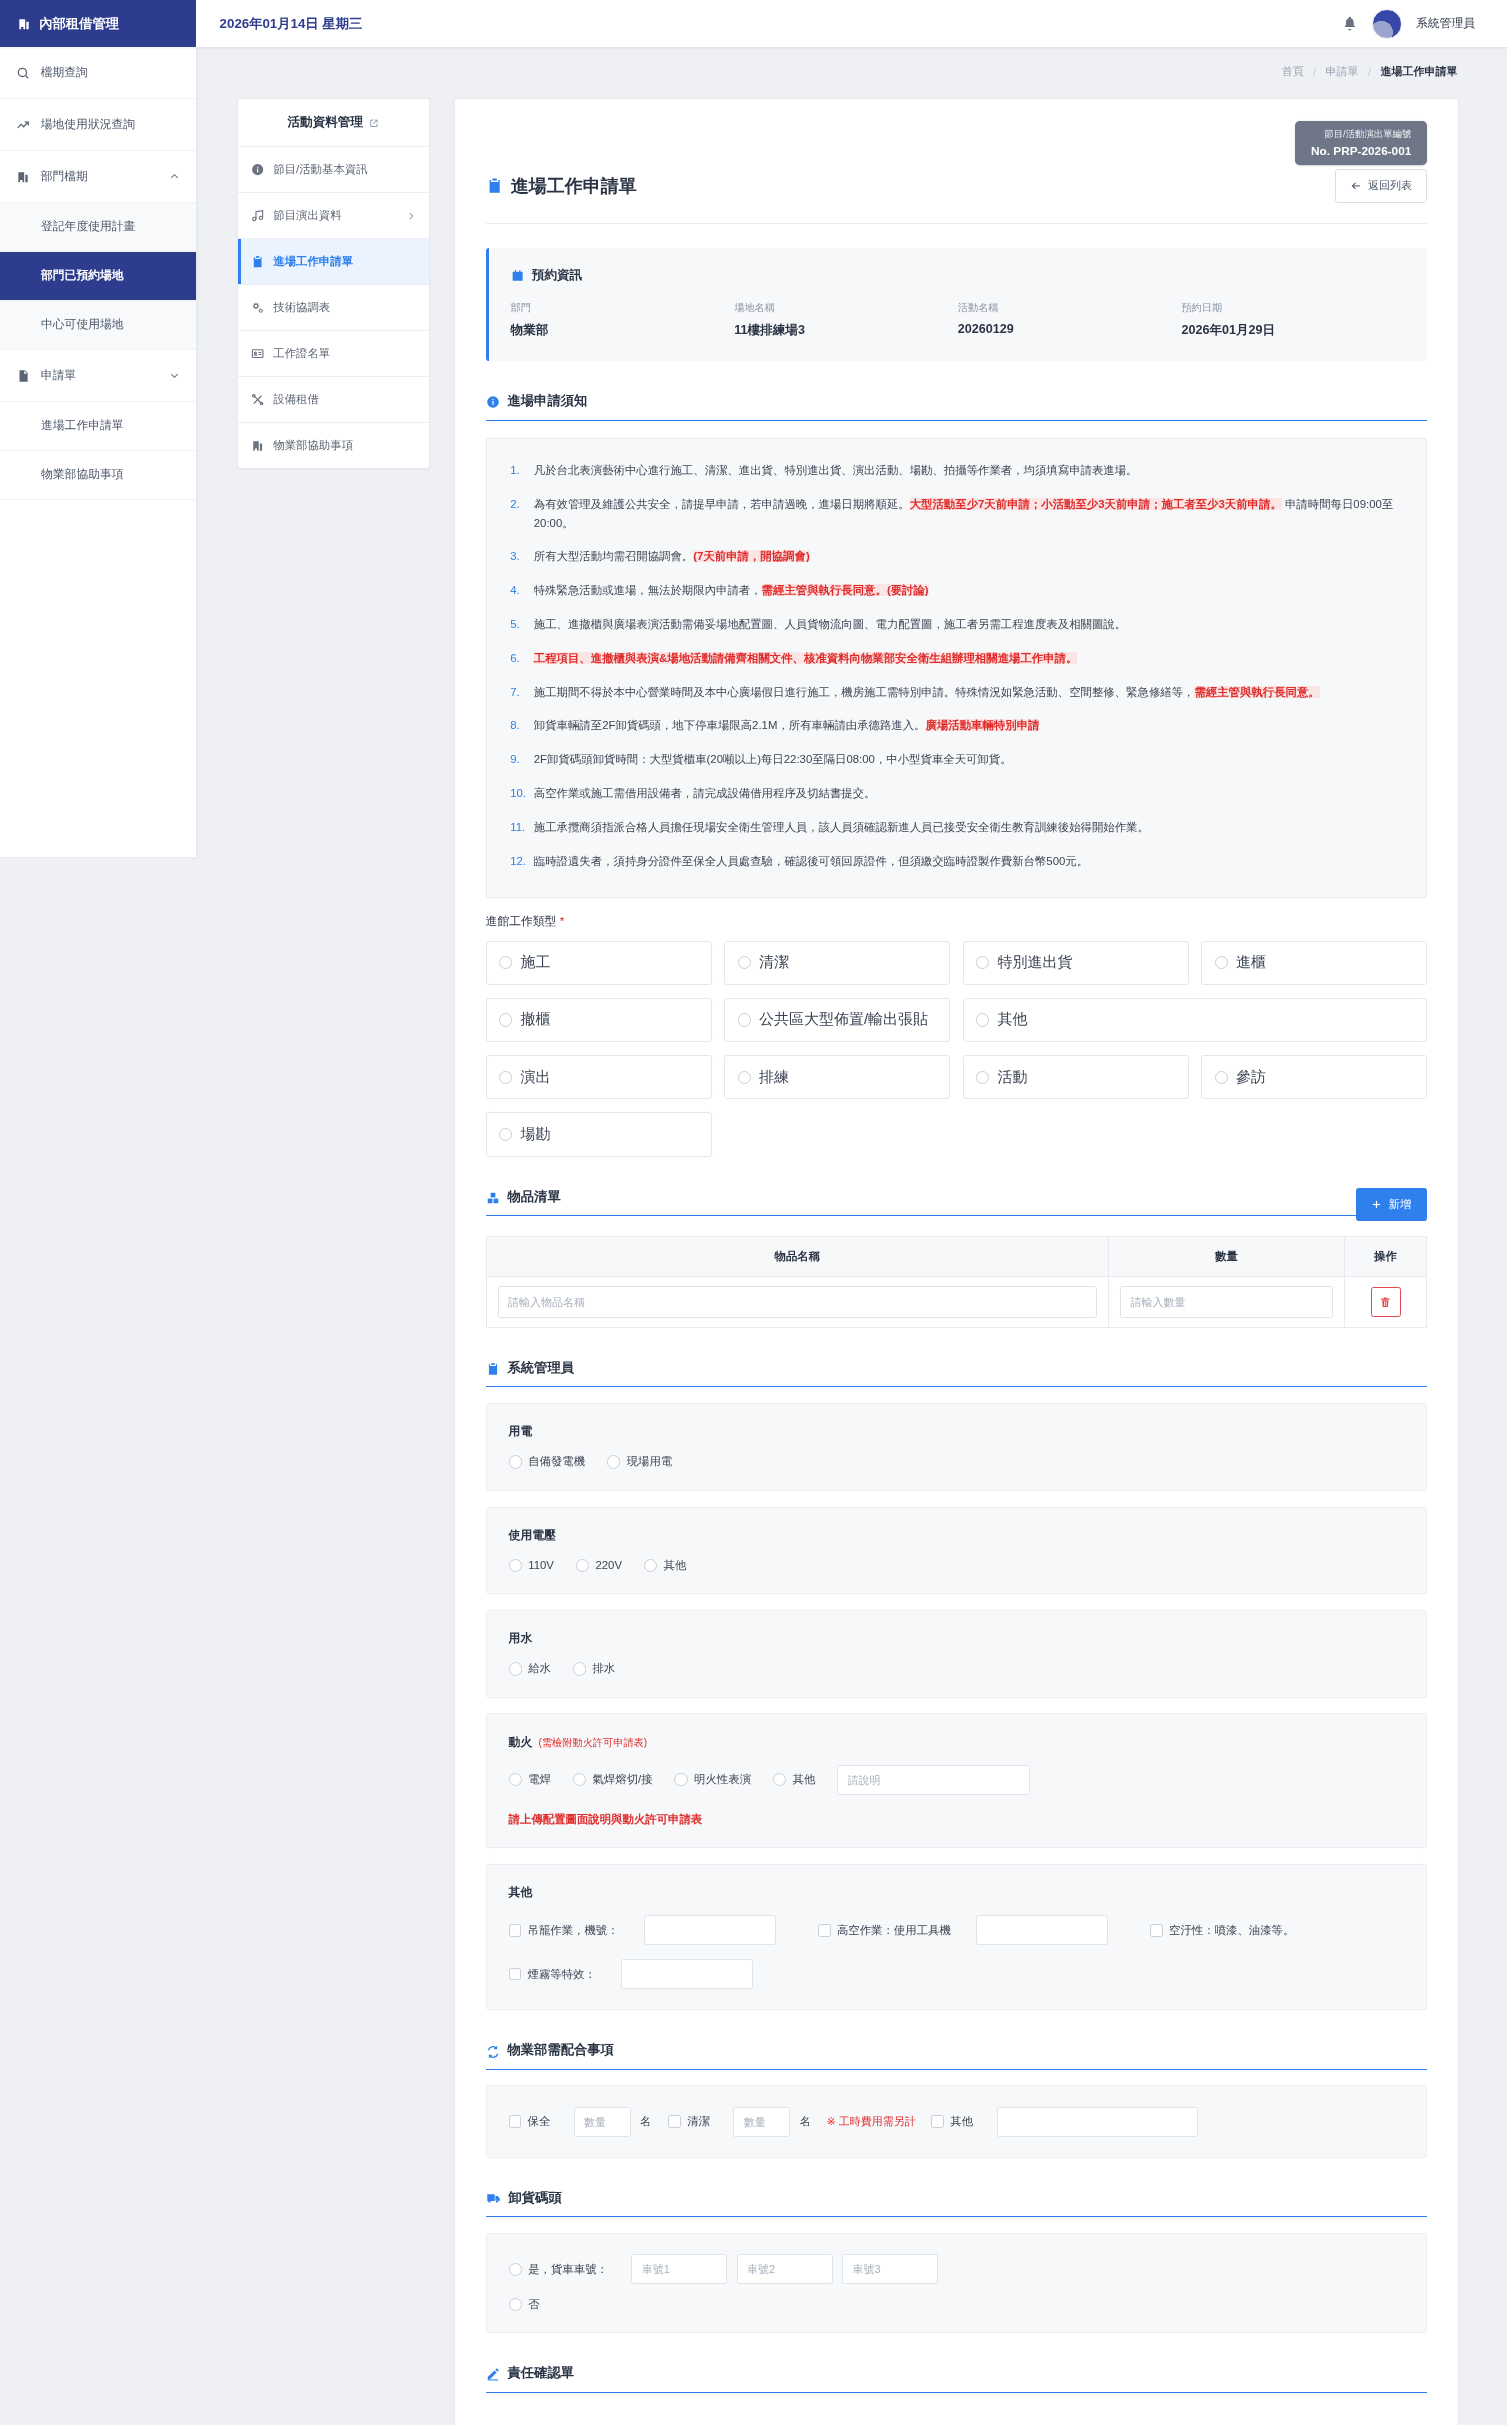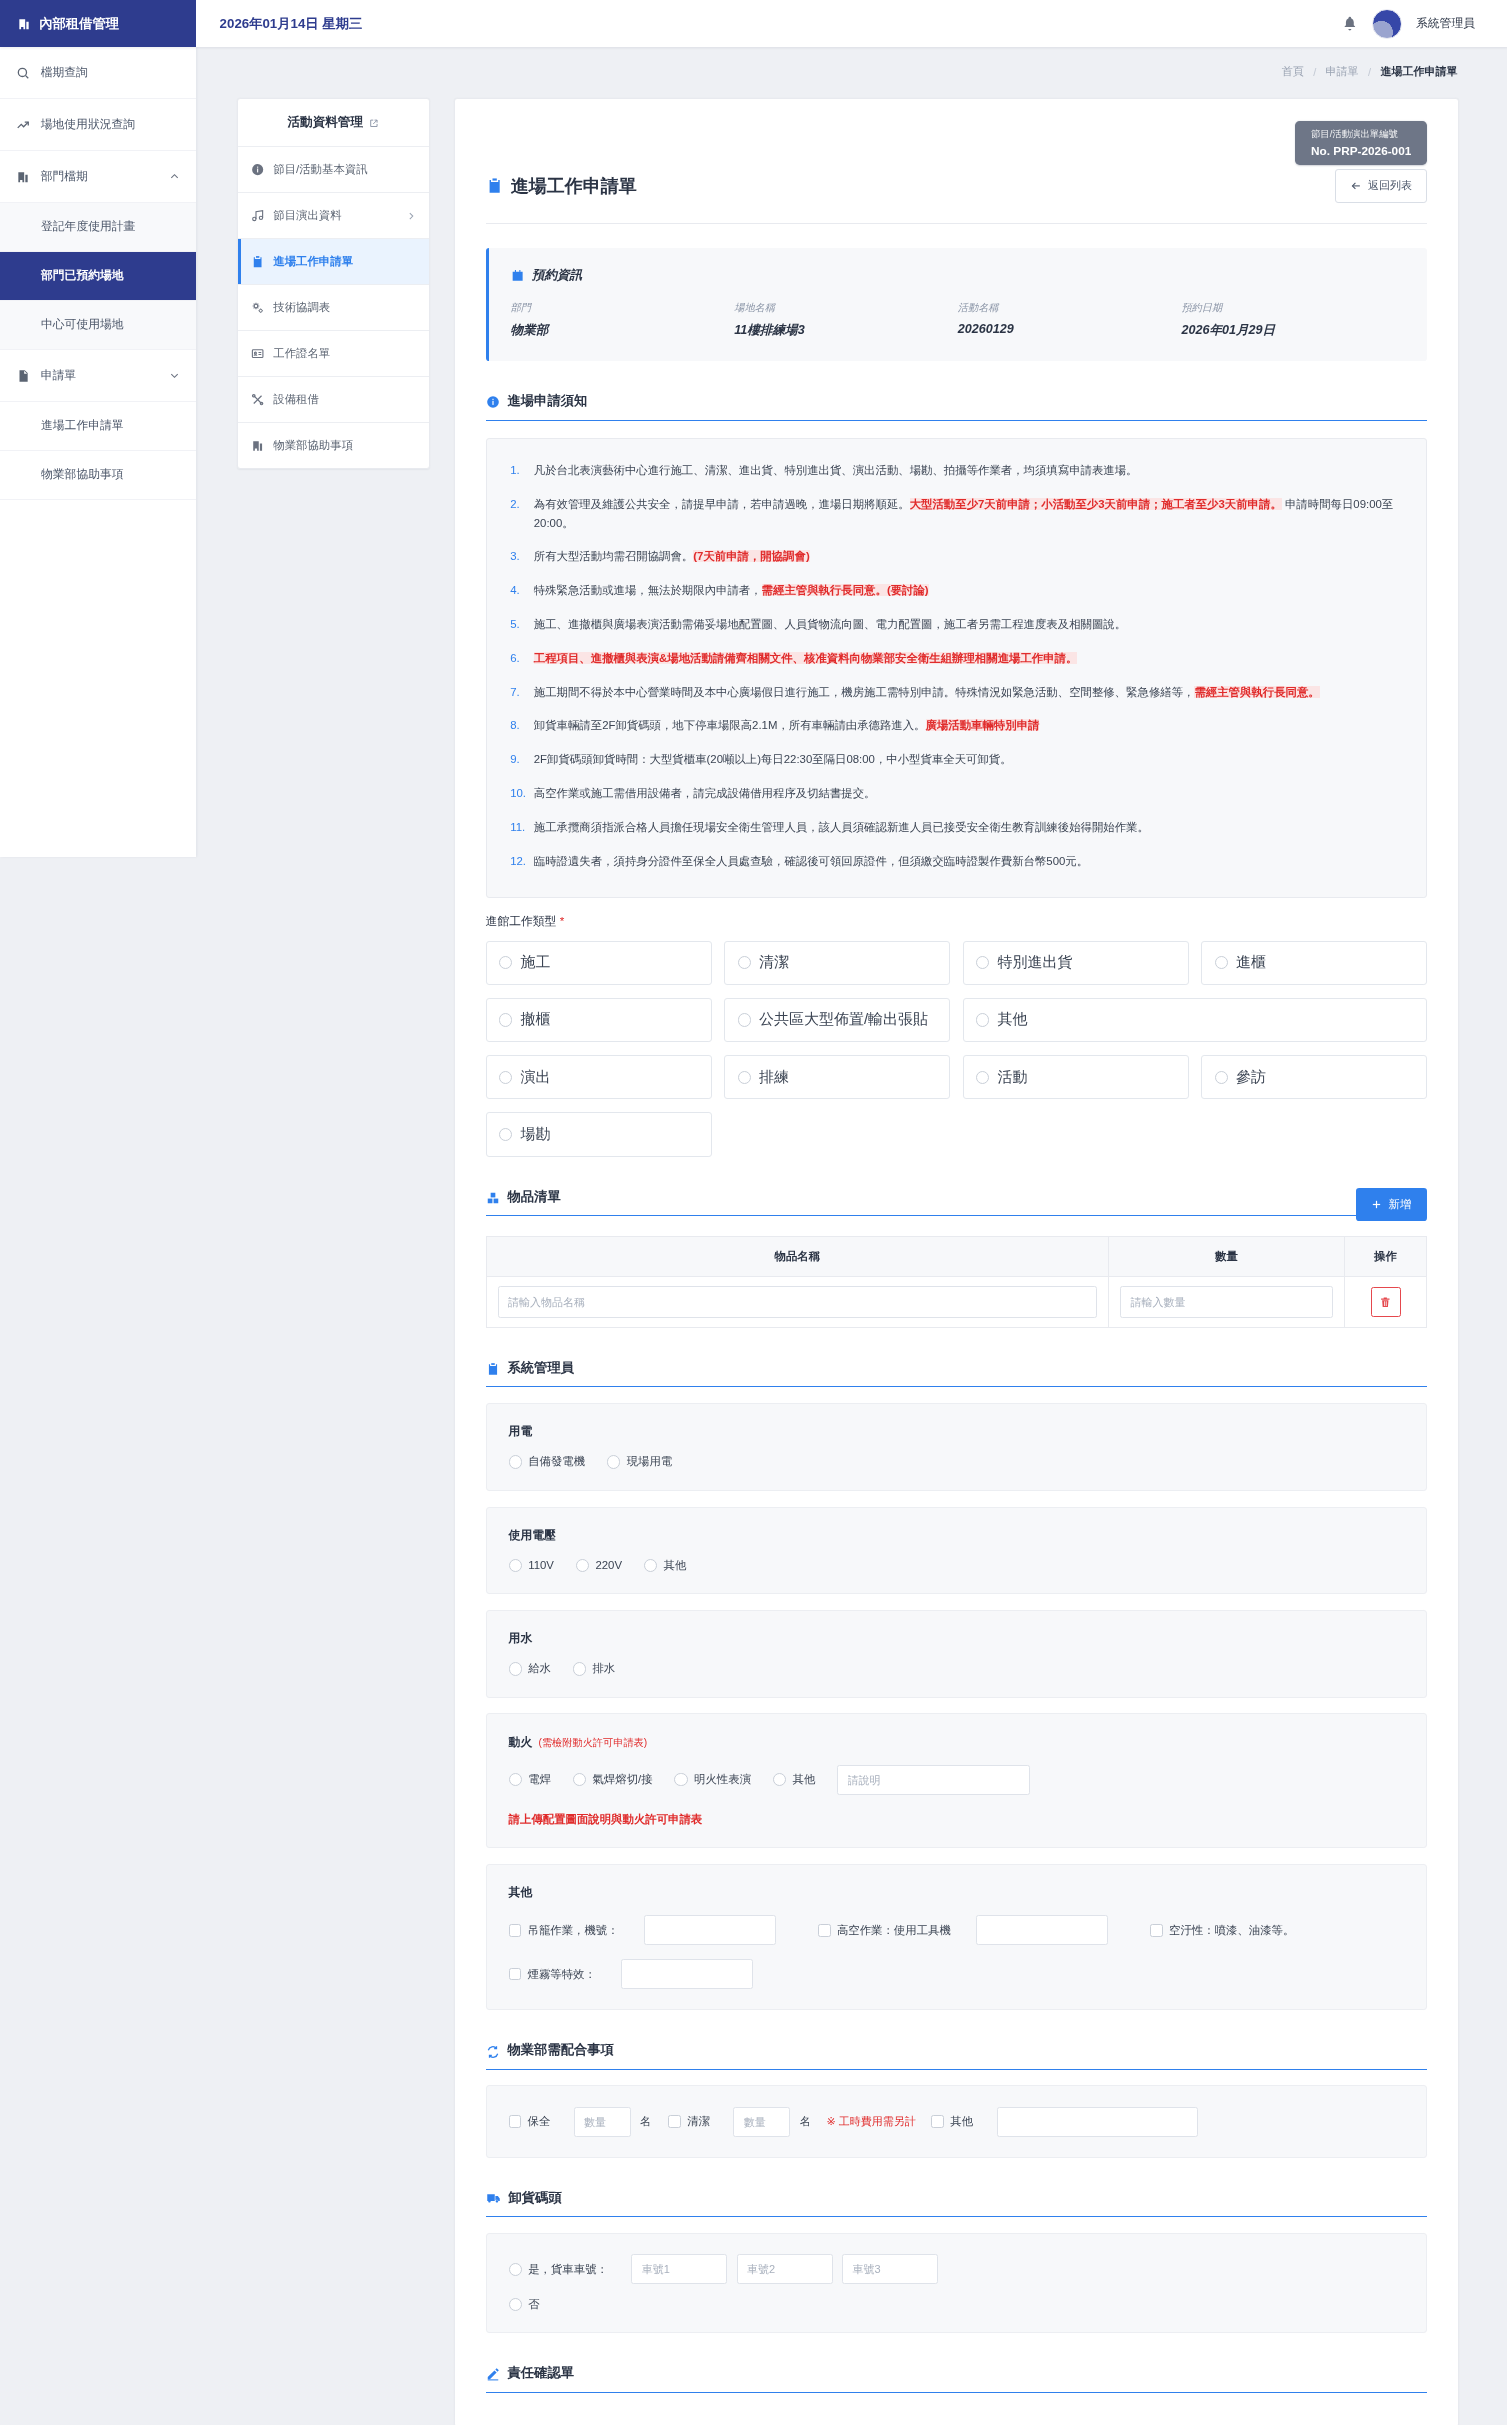--- a/index.html
+++ b/index.html
@@ -48,33 +48,33 @@
   .subnav-item:last-child { border-bottom:none; }
   .subnav-item .nicon { color:#6b7280; flex:none; }
   .subnav-item .chev-r { margin-left:auto; color:#9aa3b2; }
   .subnav-item.active { background:#eaf3fe; color:#2f80ed; font-weight:bold; }
   .subnav-item.active .nicon { color:#2f80ed; }
   .subnav-item.active::before { content:""; position:absolute; left:0; top:0; bottom:0; width:3.1px; background:#2f80ed; }
 
   
   .main-card { flex:1; background:#fff; border:0.8px solid #e8eaef; border-radius:3.1px; box-shadow:0 0.8px 1.6px rgba(20,30,60,.05); padding:23.6px 31px 33px; position:relative; }
 
-  .doc-badge { position:absolute; top:22px; right:31px; background:#6e7687; color:#fff; border-radius:4.7px; padding:7px 15.7px; text-align:left; box-shadow:0 0.8px 1.6px rgba(20,30,60,.2);margin-left:15px; }
+  .doc-badge { position:absolute; top:22px; right:31px; background:#6e7687; color:#fff; border-radius:4.7px; padding:7px 15.7px; text-align:right; box-shadow:0 0.8px 1.6px rgba(20,30,60,.2);margin-left:15px; }
   .doc-badge .b1 { font-size:9.4px; opacity:.92; }
   .doc-badge .b2 { font-size:11.8px; font-weight:bold; margin-top:3.1px; }
 
   .title-row { display:flex; justify-content:space-between; align-items:center; margin-top:46px; }
   .page-title { display:flex; align-items:center; gap:7.9px; font-size:18px; font-weight:bold; color:#2b3445; }
   .page-title .ticon { color:#2f80ed; }
   .back-btn { display:flex; align-items:center; gap:6.3px; border:0.8px solid #d9dee6; background:#fff; border-radius:3.1px; padding:8.6px 14px; font-size:11px; color:#4a5568; cursor:pointer; }
 
   .divider { border:none; border-top:0.8px solid #e8eaef; margin:20.4px 0 23.6px; }
 
   
-  .booking { background:#f7f8fa; border-left:3.1px solid #2f80ed; border-radius:3.1px; padding:19px 22px 22px;font-style:italic; }
+  .booking { background:#f7f8fa; border-left:3.1px solid #2f80ed; border-radius:3.1px; padding:19px 22px 22px; }
   .booking-head { display:flex; align-items:center; gap:7.9px; font-weight:bold; font-size:12.6px; color:#2b3445; }
   .booking-head .bicon { color:#2f80ed; }
   .booking-grid { display:grid; grid-template-columns:repeat(4,1fr); margin-top:17.3px; }
   .bk-label { font-size:10.2px; color:#8a94a6; }
   .bk-value { font-size:12.6px; font-weight:bold; color:#2b3445; margin-top:7px; }
 
   
   .section-head { display:flex; align-items:flex-end; gap:7.9px; margin-top:31px; padding-bottom:9.4px; border-bottom:1.6px solid #2f80ed; }
   .section-head .shicon { color:#2f80ed; margin-bottom:0.8px; }
   .section-head .stitle { font-weight:bold; font-size:13.3px; color:#2b3445; }

